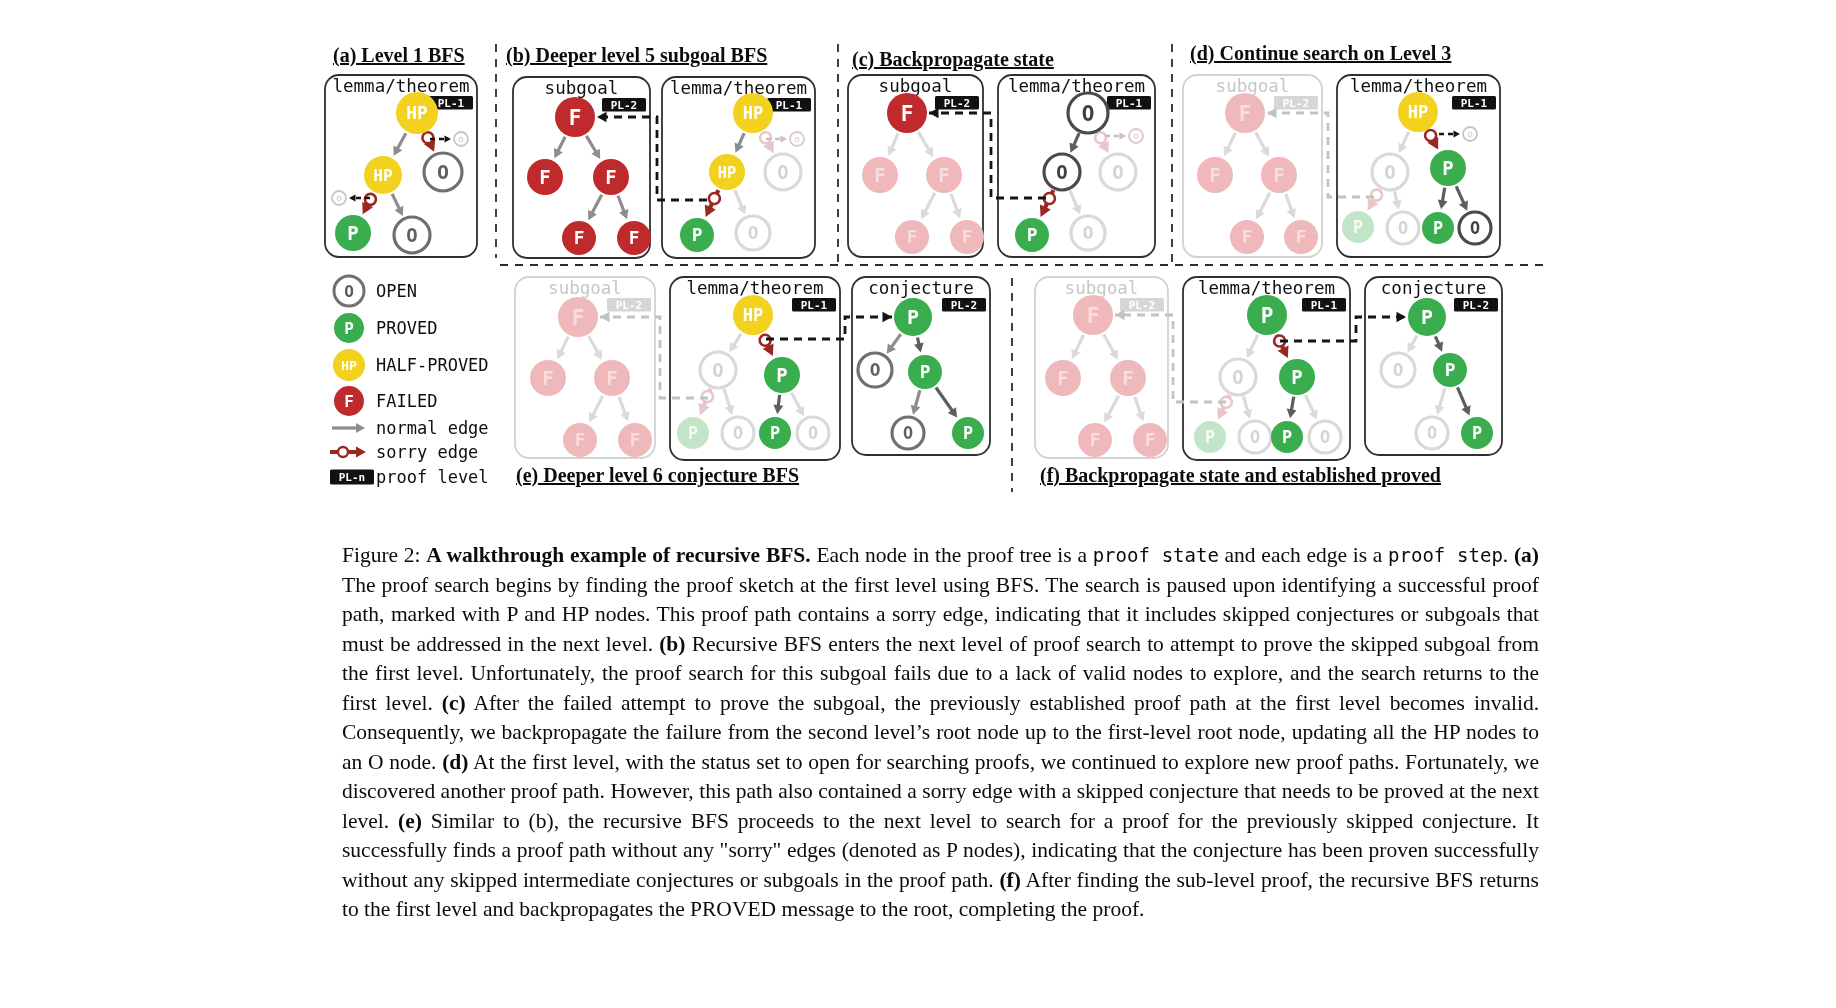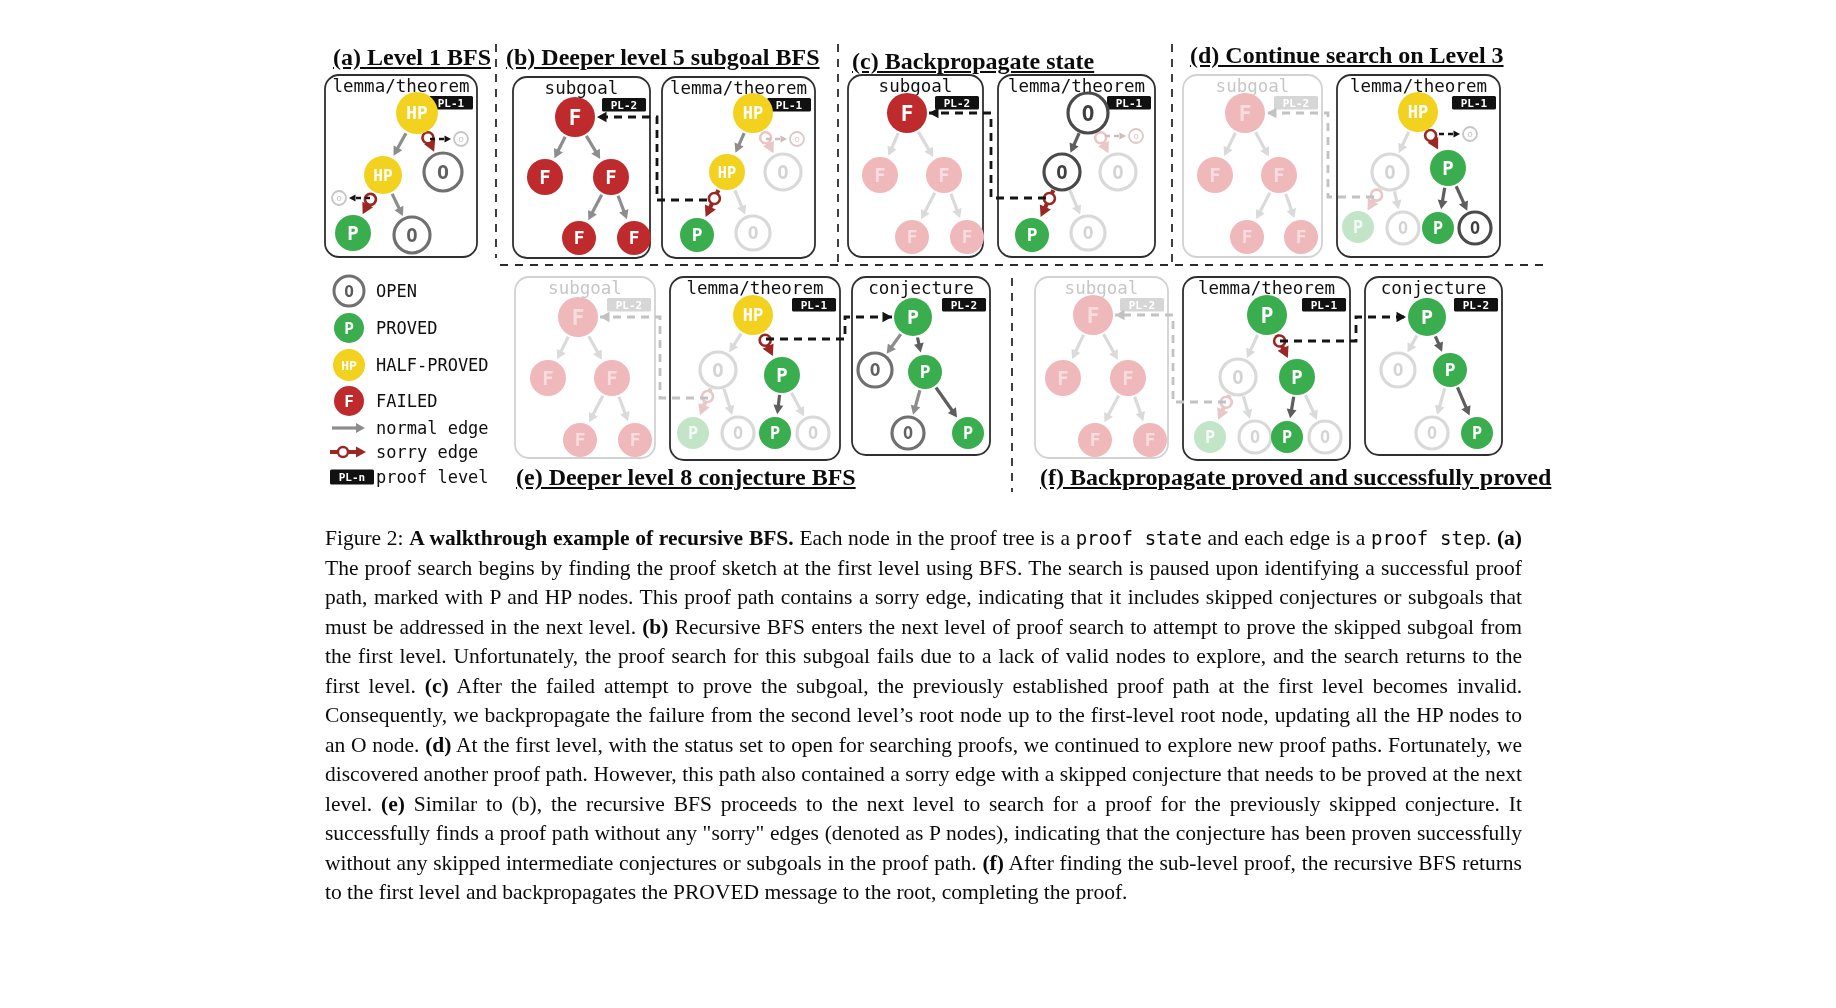--- a/index.html
+++ b/index.html
@@ -1,21 +1,21 @@
 <!DOCTYPE html>
 <html><head>
 <meta charset="utf-8">
 <style>
   html,body{margin:0;padding:0;background:#ffffff;}
   .page{position:relative;width:1836px;height:1008px;background:#fff;overflow:hidden;font-family:"Liberation Serif",serif;}
   #fig-svg{position:absolute;left:0;top:0;}
-  .pcap{position:absolute;font-family:"Liberation Serif",serif;font-weight:bold;font-size:24px;color:#0c0c0c;text-decoration:underline;white-space:nowrap;}
+  .pcap{position:absolute;font-family:"Liberation Serif",serif;font-weight:bold;font-size:20px;color:#0c0c0c;text-decoration:underline;white-space:nowrap;}
   .cap-a{left:333px;top:44px}.cap-b{left:506px;top:44px}.cap-c{left:852px;top:48px}
   .cap-d{left:1190px;top:42px}.cap-e{left:516px;top:464px}.cap-f{left:1040px;top:464px}
-  .figcaption{position:absolute;left:325px;top:524px;width:1197px;margin:0;font-size:21.5px;line-height:29.5px;text-align:justify;color:#0b0b0b;}
+  .figcaption{position:absolute;left:325px;top:524px;width:1197px;margin:17px;font-size:21.5px;line-height:29.5px;text-align:justify;color:#0b0b0b;}
   .figcaption .mono{font-family:"DejaVu Sans Mono",monospace;font-size:19px;}
   .figcaption .bold{font-weight:bold;}
   svg text{user-select:none;}
 </style>
 </head>
 <body>
 
 <div class="page">
   <svg id="fig-svg" width="1836" height="520" viewBox="0 0 1836 520">
       <g>
@@ -597,16 +597,16 @@
           <rect x="330" y="469.5" width="44" height="15" rx="1.5" fill="#111111"></rect>
           <text x="352" y="481" text-anchor="middle" fill="#fff" font-family="&quot;DejaVu Sans Mono&quot;,monospace" font-size="11" font-weight="bold">PL-n</text>
           <text x="376" y="482.5" fill="#0e0e0e" font-family="&quot;DejaVu Sans Mono&quot;,monospace" font-size="17">proof level</text>
         </g>
       </g>
     </svg>
   <div class="pcap cap-a">(a) Level 1 BFS</div>
   <div class="pcap cap-b">(b) Deeper level 5 subgoal BFS</div>
   <div class="pcap cap-c">(c) Backpropagate state</div>
   <div class="pcap cap-d">(d) Continue search on Level 3</div>
-  <div class="pcap cap-e">(e) Deeper level 8 conjecture BFS</div>
-  <div class="pcap cap-f">(f) Backpropagate proved and successfully proved</div>
+  <div class="pcap cap-e">(e) Deeper level 6 conjecture BFS</div>
+  <div class="pcap cap-f">(f) Backpropagate state and established proved</div>
   <p class="figcaption" id="fig-caption"><span>Figure 2: </span><span class="bold">A walkthrough example of recursive BFS.</span><span> Each node in the proof tree is a </span><span class="mono">proof state</span><span> and each edge is a </span><span class="mono">proof step</span><span>. </span><span class="bold">(a)</span><span> The proof search begins by finding the proof sketch at the first level using BFS. The search is paused upon identifying a successful proof path, marked with P and HP nodes. This proof path contains a sorry edge, indicating that it includes skipped conjectures or subgoals that must be addressed in the next level. </span><span class="bold">(b)</span><span> Recursive BFS enters the next level of proof search to attempt to prove the skipped subgoal from the first level. Unfortunately, the proof search for this subgoal fails due to a lack of valid nodes to explore, and the search returns to the first level. </span><span class="bold">(c)</span><span> After the failed attempt to prove the subgoal, the previously established proof path at the first level becomes invalid. Consequently, we backpropagate the failure from the second level’s root node up to the first-level root node, updating all the HP nodes to an O node. </span><span class="bold">(d)</span><span> At the first level, with the status set to open for searching proofs, we continued to explore new proof paths. Fortunately, we discovered another proof path. However, this path also contained a sorry edge with a skipped conjecture that needs to be proved at the next level. </span><span class="bold">(e)</span><span> Similar to (b), the recursive BFS proceeds to the next level to search for a proof for the previously skipped conjecture. It successfully finds a proof path without any "sorry" edges (denoted as P nodes), indicating that the conjecture has been proven successfully without any skipped intermediate conjectures or subgoals in the proof path. </span><span class="bold">(f)</span><span> After finding the sub-level proof, the recursive BFS returns to the first level and backpropagates the PROVED message to the root, completing the proof.</span></p>
 </div>
 
 </body></html>

